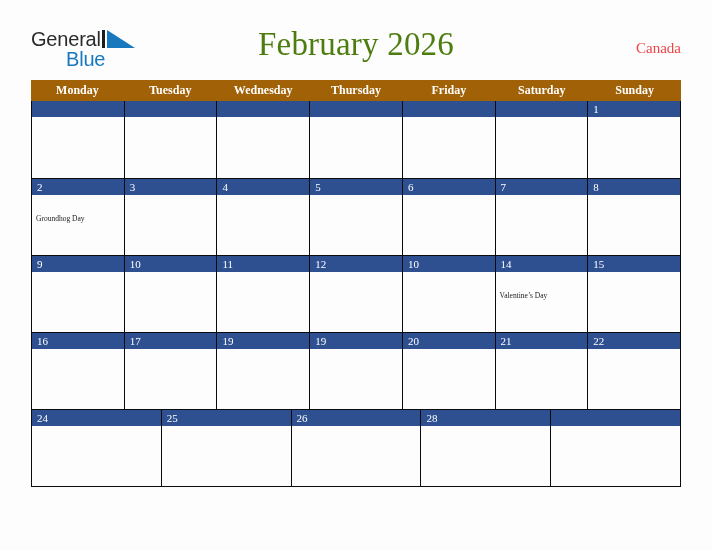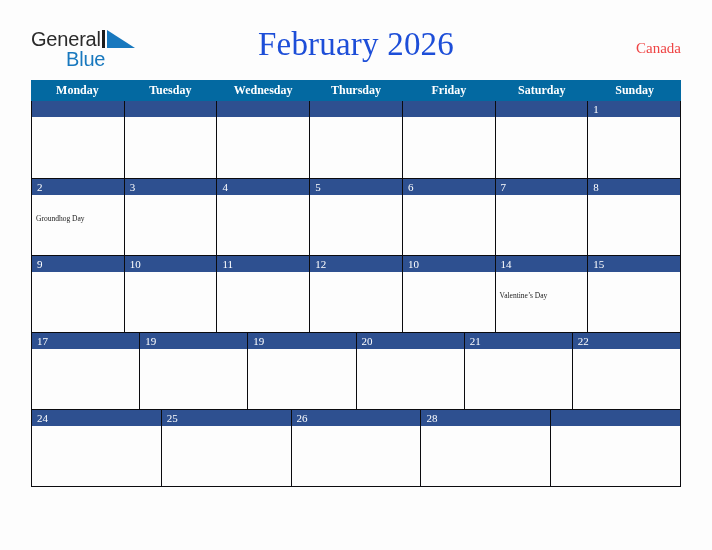--- a/index.html
+++ b/index.html
@@ -65,21 +65,21 @@
     height: 22px;
   }
 
   .cal-title {
     position: absolute;
     left: 0;
     top: 26px;
     width: 712px;
     text-align: center;
     font-size: 33px;
-    color: #1d4ed8;
+    color: #4d7c0f;
     font-family: "Liberation Serif", serif;
     letter-spacing: 0.2px;
   }
 
   .country {
     position: absolute;
     right: 31px;
     top: 40px;
     font-size: 15px;
     color: #ef4444;
@@ -91,21 +91,21 @@
     position: absolute;
     left: 31px;
     top: 80px;
     width: 650px;
   }
 
   .weekday-row {
     display: flex;
     width: 650px;
     height: 21px;
-    background: #0369a1;
+    background: #a16207;
   }
   .weekday {
     flex: 1 1 0;
     color: #ffffff;
     font-size: 12px;
     font-weight: bold;
     text-align: center;
     line-height: 21px;
     font-family: "Liberation Serif", serif;
   }
@@ -329,20 +329,26 @@
           <div class="day-cell">
             <div class="day-band">
               <span class="day-num">15</span>
             </div>
             <div class="day-events"></div>
           </div>
         </div>
         <div class="week-row">
           <div class="day-cell">
             <div class="day-band">
+              <span class="day-num">16</span>
+            </div>
+            <div class="day-events"></div>
+          </div>
+          <div class="day-cell">
+            <div class="day-band">
               <span class="day-num">17</span>
             </div>
             <div class="day-events"></div>
           </div>
           <div class="day-cell">
             <div class="day-band">
               <span class="day-num">19</span>
             </div>
             <div class="day-events"></div>
           </div>

